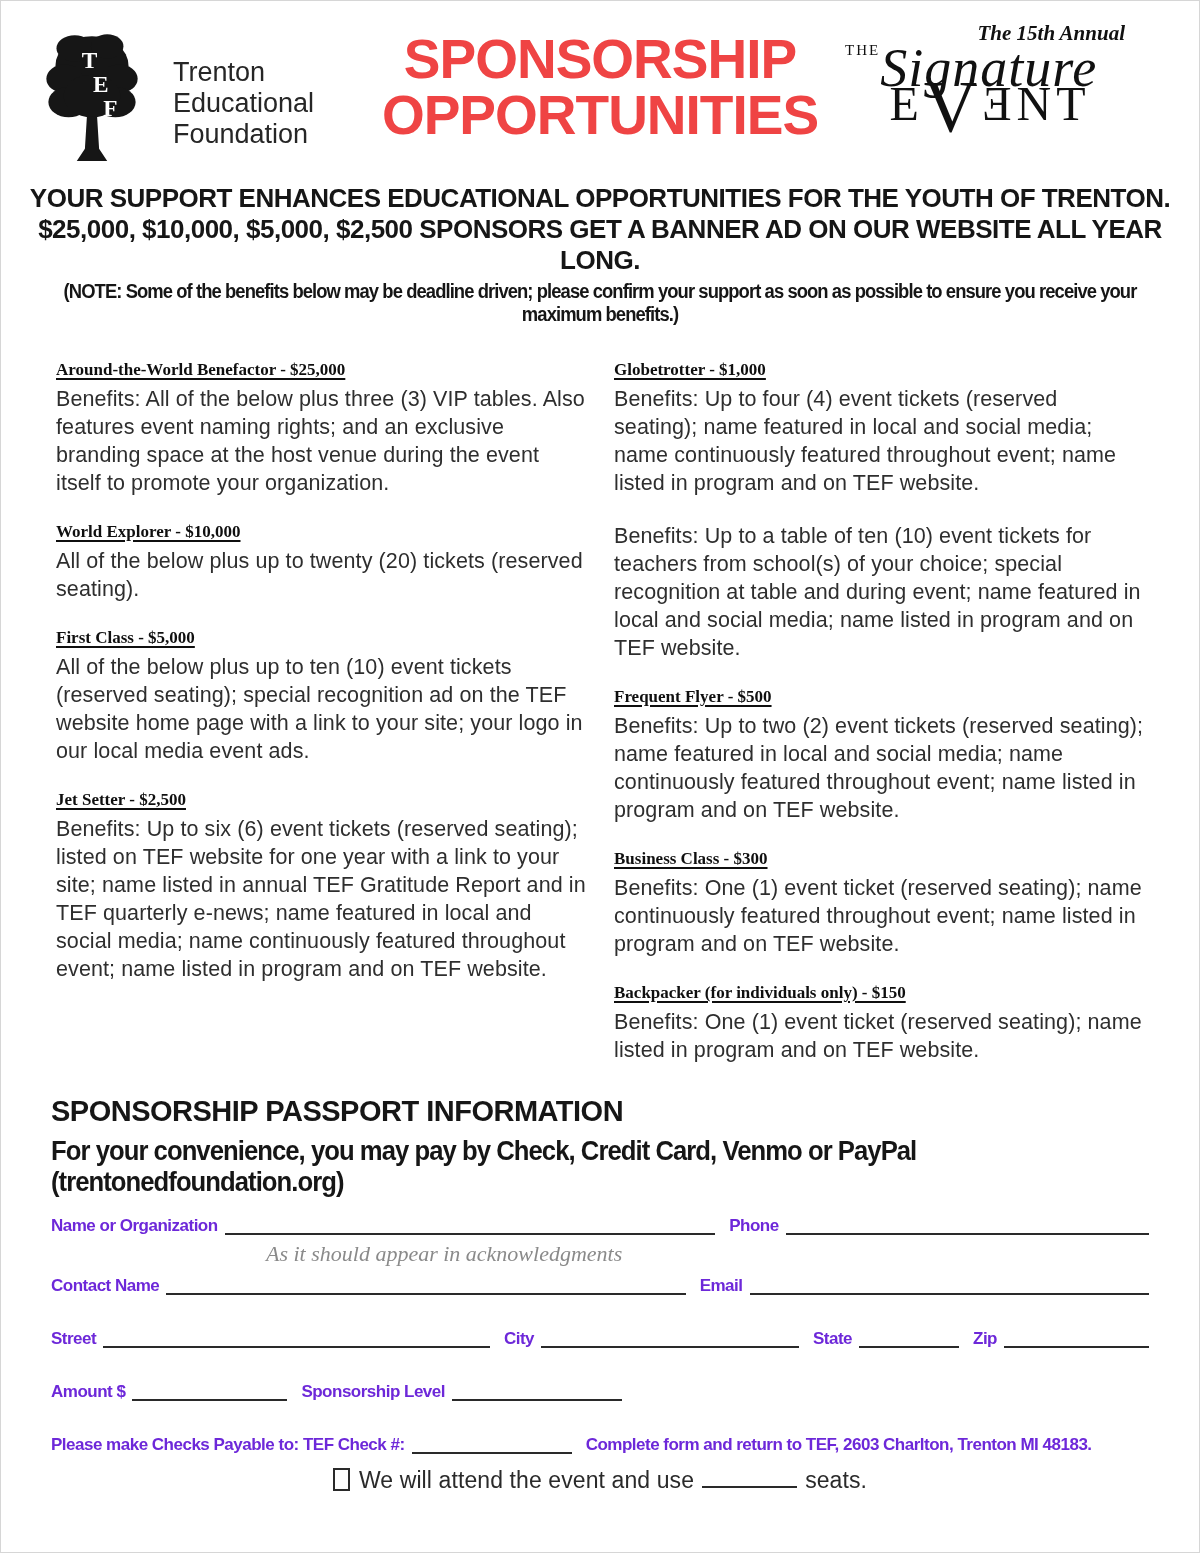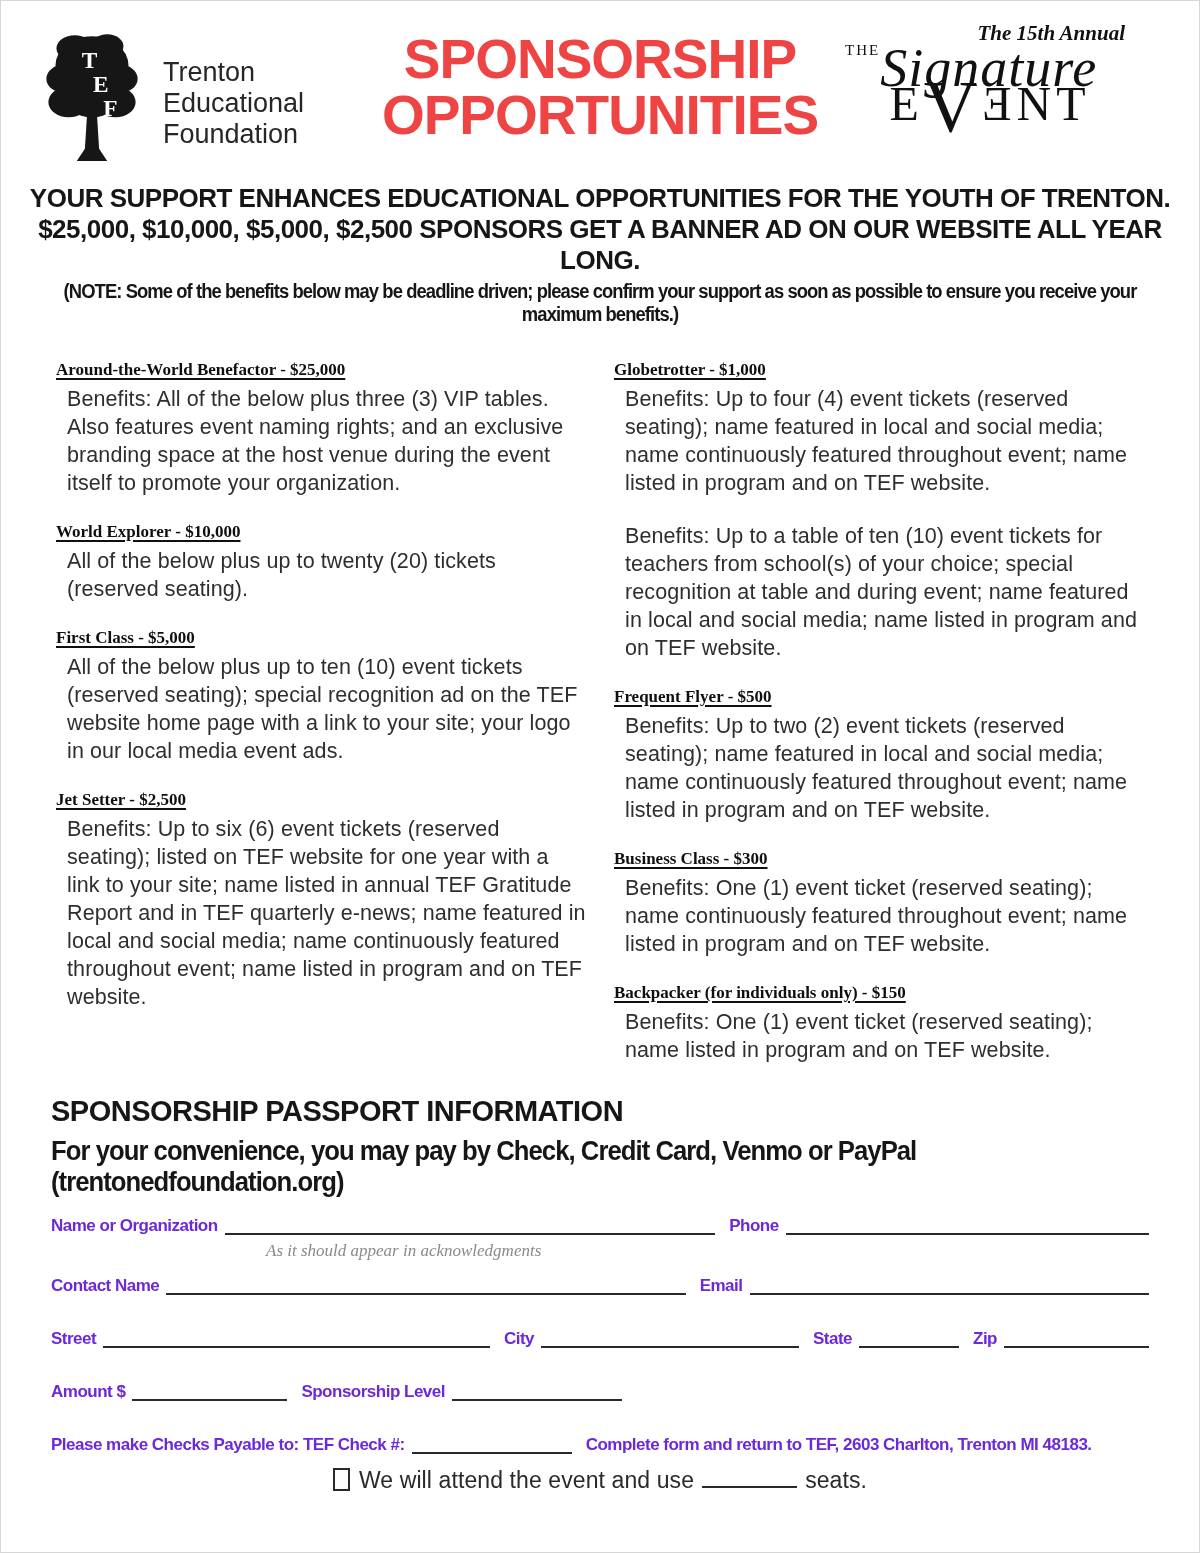--- a/index.html
+++ b/index.html
@@ -5,55 +5,55 @@
   html,body{margin:0;padding:0;background:#e9e9e9;}
   .page{
     position:relative;width:1200px;height:1553px;margin:0 auto;
     background:#ffffff;border:1px solid #d6d6d6;box-sizing:border-box;
     font-family:"Liberation Sans",sans-serif;color:#1d1d1d;overflow:hidden;
   }
   
   .header{position:relative;height:172px;}
   .tree-logo{position:absolute;}
   .tree-logo.hdr{left:38px;top:22px;width:106px;height:142px;}
-  .org-name{position:absolute;left:162px;top:56px;font-size:27px;line-height:31px;color:#262626;}
+  .org-name{position:absolute;left:172px;top:56px;font-size:27px;line-height:31px;color:#262626;}
   .main-title{position:absolute;left:0;right:0;top:30px;text-align:center;
     font-weight:bold;font-size:55px;line-height:56px;letter-spacing:-1px;color:#ef4444;}
   .event-logo{position:absolute;right:64px;top:20px;width:290px;font-family:"Liberation Serif",serif;color:#111;}
   .ev-annual{text-align:right;font-style:italic;font-weight:bold;font-size:21px;padding-right:10px;}
   .ev-sigrow{display:flex;align-items:flex-start;margin-top:-4px;}
   .ev-the{font-size:15px;letter-spacing:2px;padding-bottom:14px;}
   .ev-sig{font-style:italic;font-size:54px;line-height:52px;letter-spacing:1px;}
   .ev-event{margin-top:-16px;text-align:center;font-size:48px;letter-spacing:5px;line-height:52px;font-family:Liberation Serif, serif;}
   .ev-v{font-size:74px;line-height:40px;vertical-align:-12px;}
   
   .intro{margin-top:10px;text-align:center;}
   .intro-line{font-weight:bold;font-size:26px;line-height:31px;letter-spacing:-0.5px;color:#161616;}
   .intro-note{margin-top:4px;font-weight:bold;font-size:20px;letter-spacing:-1px;transform:scaleX(0.92);transform-origin:center;color:#161616;}
   
   .columns{display:flex;margin:34px 55px 0 55px;gap:28px;}
   .col{flex:1;}
   .tier{margin-bottom:25px;}
   .tier-h{font-family:"Liberation Serif",serif;font-weight:bold;font-size:17px;
     text-decoration:underline;text-decoration-thickness:2px;text-underline-offset:3px;
     color:#0f0f0f;margin-bottom:5px;}
-  .tier-b{font-size:21.5px;line-height:28px;color:#2e2e2e;letter-spacing:0.1px;margin-left:11px;}
+  .tier-b{font-size:21.5px;line-height:28px;color:#2e2e2e;letter-spacing:0.1px;}
   
   .passport{margin:6px 50px 0 50px;}
   .pp-h{font-weight:bold;font-size:29px;letter-spacing:-0.5px;color:#161616;}
   .pp-sub{margin-top:8px;font-weight:bold;font-size:27px;letter-spacing:-1px;transform:scaleX(0.95);transform-origin:left;color:#161616;}
   
   .form{margin:18px 50px 0 50px;font-weight:bold;}
   .frow{display:flex;align-items:flex-end;margin-bottom:33px;position:relative;}
   .flabel{font-size:17px;letter-spacing:-0.5px;white-space:nowrap;margin-right:7px;color:#6d28d9;}
   .flabel.mid{margin-left:14px;}
   .fline{border-bottom:2px solid #2a2a2a;height:6px;margin-bottom:1px;}
   .grow{flex-grow:1;}
   .hint{position:absolute;left:215px;top:25px;font-family:"Liberation Serif",serif;
-    font-style:italic;font-weight:normal;font-size:17px;color:#8a8a8a;}
+    font-style:italic;font-weight:normal;font-size:22px;color:#8a8a8a;}
   .row-hint{margin-bottom:40px;}
   
   .options{margin-top:6px;text-align:center;}
   .opt{font-size:23px;color:#2a2a2a;margin-bottom:19px;letter-spacing:0.1px;}
   .cbox{display:inline-block;width:13px;height:19px;border:2px solid #2a2a2a;
     vertical-align:-3px;margin-right:9px;}
   .blank{display:inline-block;border-bottom:2px solid #2a2a2a;height:5px;}
   .blank.seats{width:95px;margin:0 8px;}
 </style>
 </head>

